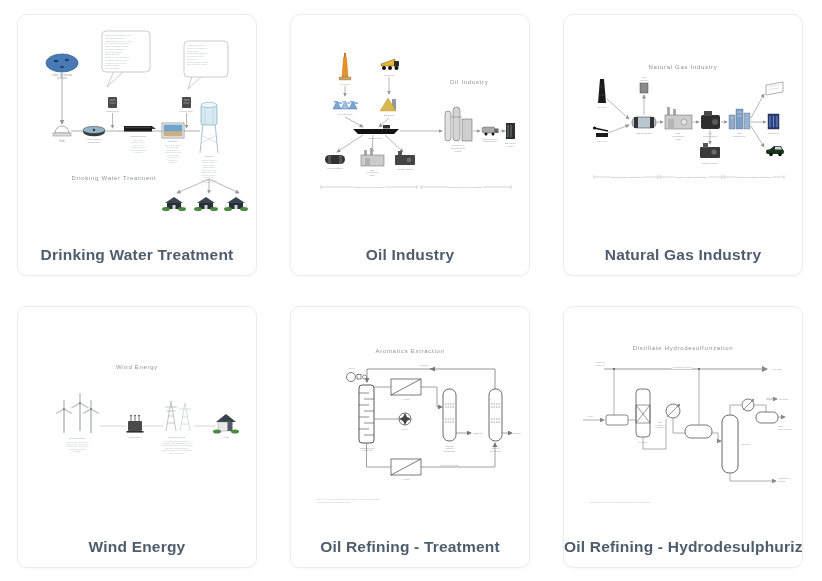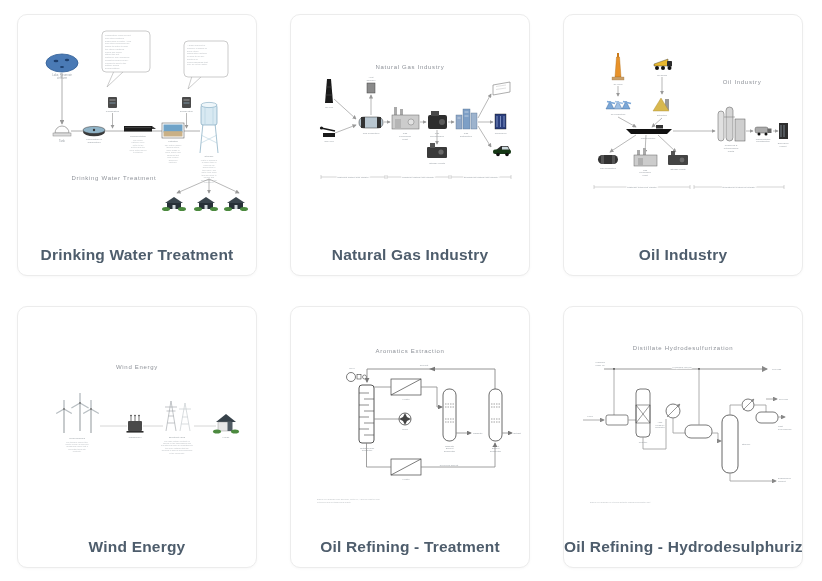--- a/index.html
+++ b/index.html
@@ -139,131 +139,20 @@
         <text x="90" y="153" text-anchor="middle" font-size="6" class="dt">Drinking Water Treatment</text>
       </svg>
     </div>
     <div class="card-title">Drinking Water Treatment</div>
   </div>
 
   <div class="card">
     <div class="thumb">
       <svg width="226" height="200" viewBox="0 0 226 200">
         <defs>
-            <marker id="m2" markerWidth="6" markerHeight="6" refX="5" refY="3" orient="auto">
-              <path d="M0,0L6,3L0,6z" fill="#999"></path>
-            </marker>
-          </defs>
-        <text x="113" y="42" text-anchor="middle" font-size="6" class="dt">Natural Gas Industry</text>
-
-        <g>
-          <polygon points="30,52 34,52 36,76 28,76" fill="#1a1a1a"></polygon>
-          <line x1="29" y1="60" x2="35" y2="60" stroke="#555" stroke-width="0.5"></line>
-          <line x1="28.5" y1="68" x2="35.5" y2="68" stroke="#555" stroke-width="0.5"></line>
-        </g>
-        <text x="32" y="81" text-anchor="middle" font-size="2.4" class="lb">Oil Well</text>
-        <g>
-          <rect x="26" y="106" width="12" height="4" fill="#1a1a1a"></rect>
-          <line x1="24" y1="101" x2="38" y2="104" stroke="#1a1a1a" stroke-width="1.6"></line>
-          <circle cx="24.5" cy="101" r="1.6" fill="#1a1a1a"></circle>
-        </g>
-        <text x="32" y="115" text-anchor="middle" font-size="2.4" class="lb">Gas Well</text>
-        <line x1="37" y1="72" x2="59" y2="92" stroke="#999" stroke-width="0.7" marker-end="url(#m2)"></line>
-        <line x1="38" y1="106" x2="59" y2="98" stroke="#999" stroke-width="0.7" marker-end="url(#m2)"></line>
-
-        <g>
-          <rect x="62" y="90" width="24" height="11" rx="5" fill="#b9c7d1" stroke="#333" stroke-width="0.5"></rect>
-          <rect x="64" y="90" width="4" height="11" fill="#333"></rect>
-          <rect x="80" y="90" width="4" height="11" fill="#333"></rect>
-        </g>
-        <text x="74" y="106.5" text-anchor="middle" font-size="2.4" class="lb">Gas Production</text>
-
-        <line x1="74" y1="88" x2="74" y2="68" stroke="#999" stroke-width="0.7" marker-end="url(#m2)"></line>
-        <g>
-            <rect x="70" y="56" width="8" height="10" fill="#8a8a8a" stroke="#444" stroke-width="0.5"></rect>
-          </g>
-        <text x="74" y="51" text-anchor="middle" font-size="2.2" class="lb"><tspan x="74" dy="0">Heat</tspan><tspan x="74" dy="1.2em">Chamber</tspan></text>
-        <line x1="87" y1="95" x2="93" y2="95" stroke="#999" stroke-width="0.7" marker-end="url(#m2)"></line>
-
-        <g>
-          <rect x="97" y="80" width="3" height="9" fill="#aaa"></rect>
-          <rect x="103" y="82" width="3" height="7" fill="#aaa"></rect>
-          <rect x="95" y="88" width="27" height="14" fill="#cccccc" stroke="#666" stroke-width="0.5"></rect>
-          <circle cx="114" cy="95" r="3" fill="#e2e2e2" stroke="#666" stroke-width="0.4"></circle>
-          <rect x="98" y="92" width="6" height="10" fill="#b5b5b5"></rect>
-        </g>
-        <text x="108" y="107" text-anchor="middle" font-size="2.4" class="lb"><tspan x="108" dy="0">Gas</tspan><tspan x="108" dy="1.2em">Processing</tspan><tspan x="108" dy="1.2em">Plant</tspan></text>
-        <line x1="123" y1="95" x2="129" y2="95" stroke="#999" stroke-width="0.7" marker-end="url(#m2)"></line>
-
-        <g>
-          <rect x="131" y="88" width="19" height="14" rx="2" fill="#2e2e2e"></rect>
-          <rect x="134" y="84" width="8" height="5" fill="#4a4a4a"></rect>
-          <circle cx="145" cy="95" r="3" fill="#5a5a5a"></circle>
-        </g>
-        <text x="140" y="107" text-anchor="middle" font-size="2.4" class="lb"><tspan x="140" dy="0">Gas</tspan><tspan x="140" dy="1.2em">Transmission</tspan></text>
-        <line x1="140" y1="103" x2="140" y2="117" stroke="#999" stroke-width="0.7" marker-end="url(#m2)"></line>
-
-        <g>
-          <rect x="130" y="120" width="20" height="11" rx="1" fill="#3a3a3a"></rect>
-          <rect x="133" y="116" width="5" height="5" fill="#555"></rect>
-          <circle cx="144" cy="125" r="2.6" fill="#6a6a6a"></circle>
-        </g>
-        <text x="140" y="136.5" text-anchor="middle" font-size="2.4" class="lb"><tspan x="140" dy="0">Storage Plants</tspan></text>
-        <line x1="151" y1="95" x2="157" y2="95" stroke="#999" stroke-width="0.7" marker-end="url(#m2)"></line>
-
-        <g>
-          <rect x="159" y="88" width="6" height="14" fill="#8fa8c8" stroke="#55718f" stroke-width="0.4"></rect>
-          <rect x="166" y="82" width="7" height="20" fill="#7d9fc6" stroke="#55718f" stroke-width="0.4"></rect>
-          <rect x="174" y="86" width="6" height="16" fill="#9db3cd" stroke="#55718f" stroke-width="0.4"></rect>
-          <line x1="167.5" y1="85" x2="171.5" y2="85" stroke="#fff" stroke-width="0.5"></line>
-          <line x1="167.5" y1="89" x2="171.5" y2="89" stroke="#fff" stroke-width="0.5"></line>
-          <line x1="160.5" y1="91" x2="163.5" y2="91" stroke="#fff" stroke-width="0.5"></line>
-        </g>
-        <text x="169" y="107" text-anchor="middle" font-size="2.4" class="lb"><tspan x="169" dy="0">Gas</tspan><tspan x="169" dy="1.2em">Distribution</tspan></text>
-
-        <line x1="181" y1="91" x2="194" y2="67" stroke="#999" stroke-width="0.7" marker-end="url(#m2)"></line>
-        <line x1="181" y1="95" x2="196" y2="95" stroke="#999" stroke-width="0.7" marker-end="url(#m2)"></line>
-        <line x1="181" y1="99" x2="194" y2="120" stroke="#999" stroke-width="0.7" marker-end="url(#m2)"></line>
-        <g>
-          <polygon points="196,58 213,55 213,65 196,68" fill="#fff" stroke="#777" stroke-width="0.6"></polygon>
-          <line x1="199" y1="59.5" x2="209" y2="58" stroke="#ccc" stroke-width="0.6"></line>
-          <line x1="199" y1="62.5" x2="209" y2="61" stroke="#ccc" stroke-width="0.6"></line>
-        </g>
-        <g>
-          <rect x="198" y="87" width="11" height="15" fill="#2b3f7e" stroke="#111" stroke-width="0.4"></rect>
-          <line x1="200" y1="89" x2="200" y2="100" stroke="#9fb1dd" stroke-width="0.7"></line>
-          <line x1="203.5" y1="89" x2="203.5" y2="100" stroke="#9fb1dd" stroke-width="0.7"></line>
-          <line x1="207" y1="89" x2="207" y2="100" stroke="#9fb1dd" stroke-width="0.7"></line>
-        </g>
-        <text x="203.5" y="106.5" text-anchor="middle" font-size="2.3" class="lb">Consumers</text>
-        <g>
-          <polygon points="199,123 204,119 211,119 213,123" fill="#2c2c2c"></polygon>
-          <rect x="196" y="122.5" width="18" height="4.5" rx="2" fill="#163816"></rect>
-          <circle cx="201" cy="127.5" r="1.8" fill="#111"></circle>
-          <circle cx="210" cy="127.5" r="1.8" fill="#111"></circle>
-          <polygon points="205,119.8 210.5,119.8 212,122.5 205,122.5" fill="#cdd9dd"></polygon>
-        </g>
-
-        <g stroke="#bbb" stroke-width="0.6">
-          <path d="M24,148 v4 M24,150 H88 M88,148 v4" fill="none"></path>
-          <path d="M90,148 v4 M90,150 H152 M152,148 v4" fill="none"></path>
-          <path d="M154,148 v4 M154,150 H214 M214,148 v4" fill="none"></path>
-        </g>
-        <text x="56" y="151.2" text-anchor="middle" font-size="2.3" class="onln">Upstream Natural Gas Industry</text>
-        <text x="121" y="151.2" text-anchor="middle" font-size="2.3" class="onln">Midstream Natural Gas Industry</text>
-        <text x="184" y="151.2" text-anchor="middle" font-size="2.3" class="onln">Downstream Natural Gas Industry</text>
-      </svg>
-    </div>
-    <div class="card-title">Natural Gas Industry</div>
-  </div>
-
-  <div class="card">
-    <div class="thumb">
-      <svg width="226" height="200" viewBox="0 0 226 200">
-        <defs>
             <marker id="m3" markerWidth="6" markerHeight="6" refX="5" refY="3" orient="auto">
               <path d="M0,0L6,3L0,6z" fill="#999"></path>
             </marker>
           </defs>
         <text x="172" y="57" text-anchor="middle" font-size="6" class="dt">Oil Industry</text>
 
         <g>
           <polygon points="45,50 51,50 49.5,30 46.5,30" fill="#e8922a" stroke="#b06a10" stroke-width="0.4"></polygon>
           <rect x="47" y="26" width="2" height="4" fill="#c87818"></rect>
           <rect x="42" y="50" width="12" height="3" fill="#caa06a" stroke="#9a7540" stroke-width="0.3"></rect>
@@ -354,20 +243,131 @@
 
         <g stroke="#bbb" stroke-width="0.6">
           <path d="M24,158 v4 M24,160 H120 M120,158 v4" fill="none"></path>
           <path d="M124,158 v4 M124,160 H214 M214,158 v4" fill="none"></path>
         </g>
         <text x="72" y="161.2" text-anchor="middle" font-size="2.3" class="onln">Upstream Petroleum Industry</text>
         <text x="169" y="161.2" text-anchor="middle" font-size="2.3" class="onln">Downstream Petroleum Industry</text>
       </svg>
     </div>
     <div class="card-title">Oil Industry</div>
+  </div>
+
+  <div class="card">
+    <div class="thumb">
+      <svg width="226" height="200" viewBox="0 0 226 200">
+        <defs>
+            <marker id="m2" markerWidth="6" markerHeight="6" refX="5" refY="3" orient="auto">
+              <path d="M0,0L6,3L0,6z" fill="#999"></path>
+            </marker>
+          </defs>
+        <text x="113" y="42" text-anchor="middle" font-size="6" class="dt">Natural Gas Industry</text>
+
+        <g>
+          <polygon points="30,52 34,52 36,76 28,76" fill="#1a1a1a"></polygon>
+          <line x1="29" y1="60" x2="35" y2="60" stroke="#555" stroke-width="0.5"></line>
+          <line x1="28.5" y1="68" x2="35.5" y2="68" stroke="#555" stroke-width="0.5"></line>
+        </g>
+        <text x="32" y="81" text-anchor="middle" font-size="2.4" class="lb">Oil Well</text>
+        <g>
+          <rect x="26" y="106" width="12" height="4" fill="#1a1a1a"></rect>
+          <line x1="24" y1="101" x2="38" y2="104" stroke="#1a1a1a" stroke-width="1.6"></line>
+          <circle cx="24.5" cy="101" r="1.6" fill="#1a1a1a"></circle>
+        </g>
+        <text x="32" y="115" text-anchor="middle" font-size="2.4" class="lb">Gas Well</text>
+        <line x1="37" y1="72" x2="59" y2="92" stroke="#999" stroke-width="0.7" marker-end="url(#m2)"></line>
+        <line x1="38" y1="106" x2="59" y2="98" stroke="#999" stroke-width="0.7" marker-end="url(#m2)"></line>
+
+        <g>
+          <rect x="62" y="90" width="24" height="11" rx="5" fill="#b9c7d1" stroke="#333" stroke-width="0.5"></rect>
+          <rect x="64" y="90" width="4" height="11" fill="#333"></rect>
+          <rect x="80" y="90" width="4" height="11" fill="#333"></rect>
+        </g>
+        <text x="74" y="106.5" text-anchor="middle" font-size="2.4" class="lb">Gas Production</text>
+
+        <line x1="74" y1="88" x2="74" y2="68" stroke="#999" stroke-width="0.7" marker-end="url(#m2)"></line>
+        <g>
+            <rect x="70" y="56" width="8" height="10" fill="#8a8a8a" stroke="#444" stroke-width="0.5"></rect>
+          </g>
+        <text x="74" y="51" text-anchor="middle" font-size="2.2" class="lb"><tspan x="74" dy="0">Heat</tspan><tspan x="74" dy="1.2em">Chamber</tspan></text>
+        <line x1="87" y1="95" x2="93" y2="95" stroke="#999" stroke-width="0.7" marker-end="url(#m2)"></line>
+
+        <g>
+          <rect x="97" y="80" width="3" height="9" fill="#aaa"></rect>
+          <rect x="103" y="82" width="3" height="7" fill="#aaa"></rect>
+          <rect x="95" y="88" width="27" height="14" fill="#cccccc" stroke="#666" stroke-width="0.5"></rect>
+          <circle cx="114" cy="95" r="3" fill="#e2e2e2" stroke="#666" stroke-width="0.4"></circle>
+          <rect x="98" y="92" width="6" height="10" fill="#b5b5b5"></rect>
+        </g>
+        <text x="108" y="107" text-anchor="middle" font-size="2.4" class="lb"><tspan x="108" dy="0">Gas</tspan><tspan x="108" dy="1.2em">Processing</tspan><tspan x="108" dy="1.2em">Plant</tspan></text>
+        <line x1="123" y1="95" x2="129" y2="95" stroke="#999" stroke-width="0.7" marker-end="url(#m2)"></line>
+
+        <g>
+          <rect x="131" y="88" width="19" height="14" rx="2" fill="#2e2e2e"></rect>
+          <rect x="134" y="84" width="8" height="5" fill="#4a4a4a"></rect>
+          <circle cx="145" cy="95" r="3" fill="#5a5a5a"></circle>
+        </g>
+        <text x="140" y="107" text-anchor="middle" font-size="2.4" class="lb"><tspan x="140" dy="0">Gas</tspan><tspan x="140" dy="1.2em">Transmission</tspan></text>
+        <line x1="140" y1="103" x2="140" y2="117" stroke="#999" stroke-width="0.7" marker-end="url(#m2)"></line>
+
+        <g>
+          <rect x="130" y="120" width="20" height="11" rx="1" fill="#3a3a3a"></rect>
+          <rect x="133" y="116" width="5" height="5" fill="#555"></rect>
+          <circle cx="144" cy="125" r="2.6" fill="#6a6a6a"></circle>
+        </g>
+        <text x="140" y="136.5" text-anchor="middle" font-size="2.4" class="lb"><tspan x="140" dy="0">Storage Plants</tspan></text>
+        <line x1="151" y1="95" x2="157" y2="95" stroke="#999" stroke-width="0.7" marker-end="url(#m2)"></line>
+
+        <g>
+          <rect x="159" y="88" width="6" height="14" fill="#8fa8c8" stroke="#55718f" stroke-width="0.4"></rect>
+          <rect x="166" y="82" width="7" height="20" fill="#7d9fc6" stroke="#55718f" stroke-width="0.4"></rect>
+          <rect x="174" y="86" width="6" height="16" fill="#9db3cd" stroke="#55718f" stroke-width="0.4"></rect>
+          <line x1="167.5" y1="85" x2="171.5" y2="85" stroke="#fff" stroke-width="0.5"></line>
+          <line x1="167.5" y1="89" x2="171.5" y2="89" stroke="#fff" stroke-width="0.5"></line>
+          <line x1="160.5" y1="91" x2="163.5" y2="91" stroke="#fff" stroke-width="0.5"></line>
+        </g>
+        <text x="169" y="107" text-anchor="middle" font-size="2.4" class="lb"><tspan x="169" dy="0">Gas</tspan><tspan x="169" dy="1.2em">Distribution</tspan></text>
+
+        <line x1="181" y1="91" x2="194" y2="67" stroke="#999" stroke-width="0.7" marker-end="url(#m2)"></line>
+        <line x1="181" y1="95" x2="196" y2="95" stroke="#999" stroke-width="0.7" marker-end="url(#m2)"></line>
+        <line x1="181" y1="99" x2="194" y2="120" stroke="#999" stroke-width="0.7" marker-end="url(#m2)"></line>
+        <g>
+          <polygon points="196,58 213,55 213,65 196,68" fill="#fff" stroke="#777" stroke-width="0.6"></polygon>
+          <line x1="199" y1="59.5" x2="209" y2="58" stroke="#ccc" stroke-width="0.6"></line>
+          <line x1="199" y1="62.5" x2="209" y2="61" stroke="#ccc" stroke-width="0.6"></line>
+        </g>
+        <g>
+          <rect x="198" y="87" width="11" height="15" fill="#2b3f7e" stroke="#111" stroke-width="0.4"></rect>
+          <line x1="200" y1="89" x2="200" y2="100" stroke="#9fb1dd" stroke-width="0.7"></line>
+          <line x1="203.5" y1="89" x2="203.5" y2="100" stroke="#9fb1dd" stroke-width="0.7"></line>
+          <line x1="207" y1="89" x2="207" y2="100" stroke="#9fb1dd" stroke-width="0.7"></line>
+        </g>
+        <text x="203.5" y="106.5" text-anchor="middle" font-size="2.3" class="lb">Consumers</text>
+        <g>
+          <polygon points="199,123 204,119 211,119 213,123" fill="#2c2c2c"></polygon>
+          <rect x="196" y="122.5" width="18" height="4.5" rx="2" fill="#163816"></rect>
+          <circle cx="201" cy="127.5" r="1.8" fill="#111"></circle>
+          <circle cx="210" cy="127.5" r="1.8" fill="#111"></circle>
+          <polygon points="205,119.8 210.5,119.8 212,122.5 205,122.5" fill="#cdd9dd"></polygon>
+        </g>
+
+        <g stroke="#bbb" stroke-width="0.6">
+          <path d="M24,148 v4 M24,150 H88 M88,148 v4" fill="none"></path>
+          <path d="M90,148 v4 M90,150 H152 M152,148 v4" fill="none"></path>
+          <path d="M154,148 v4 M154,150 H214 M214,148 v4" fill="none"></path>
+        </g>
+        <text x="56" y="151.2" text-anchor="middle" font-size="2.3" class="onln">Upstream Natural Gas Industry</text>
+        <text x="121" y="151.2" text-anchor="middle" font-size="2.3" class="onln">Midstream Natural Gas Industry</text>
+        <text x="184" y="151.2" text-anchor="middle" font-size="2.3" class="onln">Downstream Natural Gas Industry</text>
+      </svg>
+    </div>
+    <div class="card-title">Natural Gas Industry</div>
   </div>
 
   <div class="card">
     <div class="thumb">
       <svg width="226" height="200" viewBox="0 0 226 200">
         <text x="113" y="50" text-anchor="middle" font-size="6" class="dt">Wind Energy</text>
         <g stroke="#9aa0a4" fill="none">
           <g transform="translate(40,90)">
               <line y2="24" stroke-width="1.1"></line>
               <path d="M0,0 L0,-9 M0,0 L7.8,4.5 M0,0 L-7.8,4.5" stroke="#b9bfc3" stroke-width="1.4"></path>

